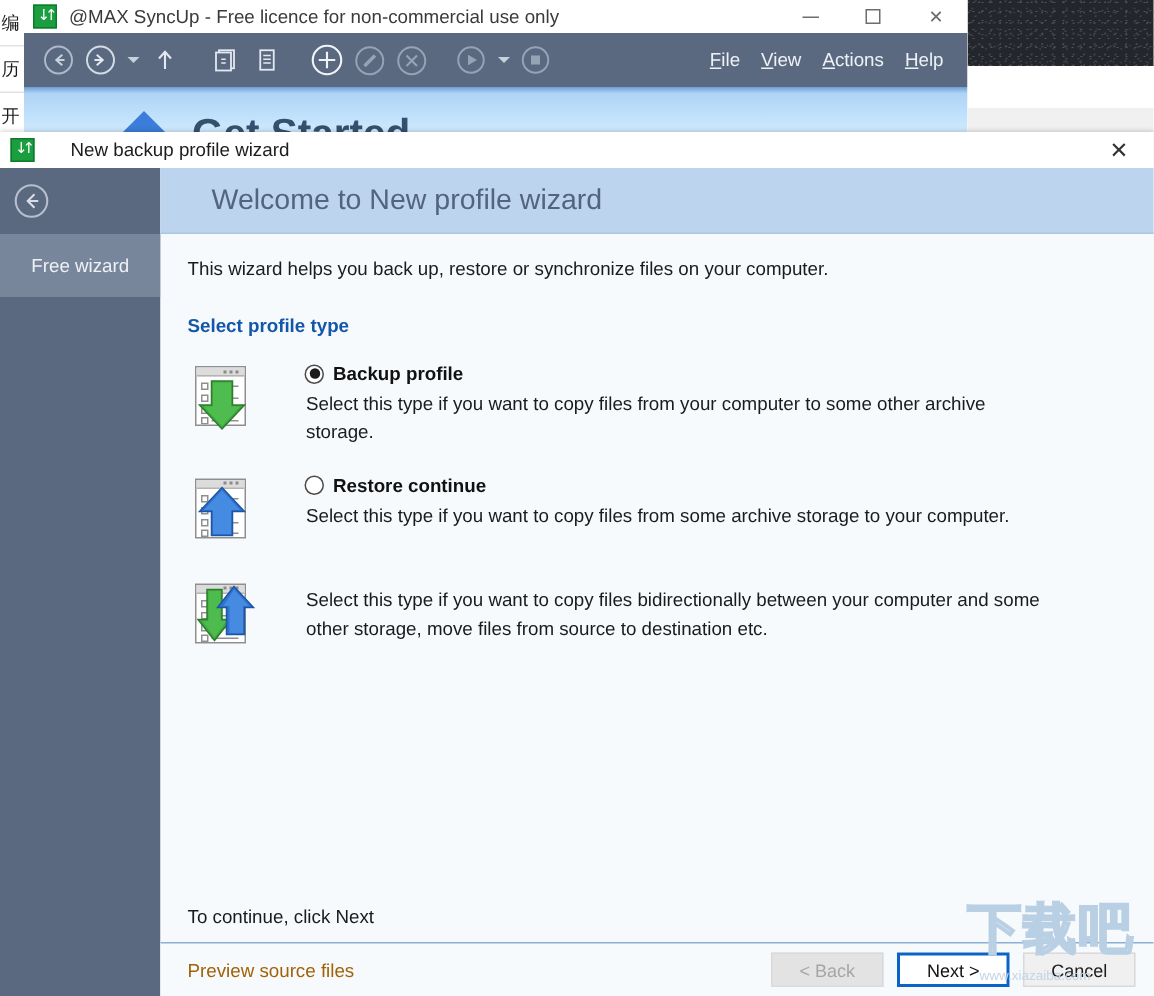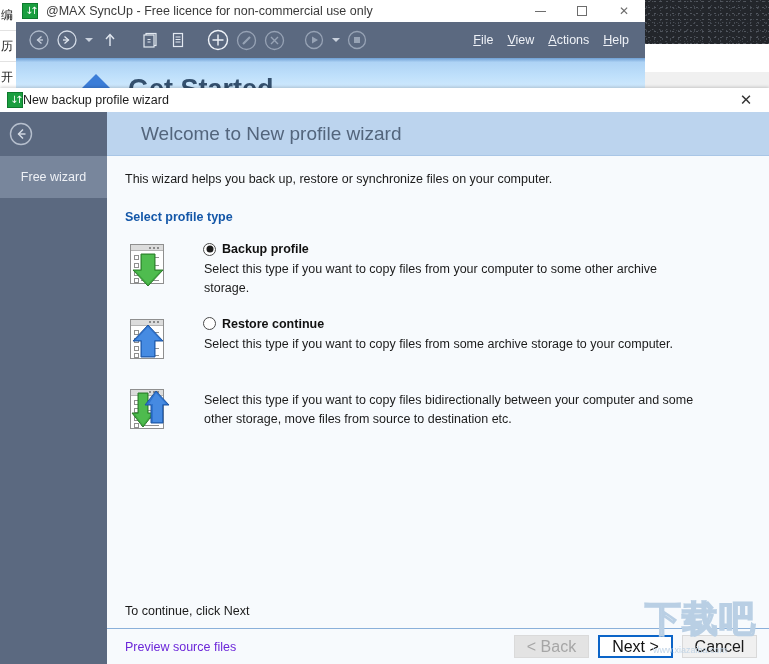--- a/index.html
+++ b/index.html
@@ -220,21 +220,21 @@
     box-shadow: 0 -1px 3px rgba(0,0,0,0.18);
   }
   .dlg-titlebar {
     height: 24px;
     background: #ffffff;
     display: flex;
     align-items: center;
     padding-left: 7px;
   }
   .dlg-title-text {
-    margin-left: 0;
+    margin-left: 24px;
     font-size: 12.5px;
     color: #1c1c1c;
     white-space: nowrap;
   }
   .dlg-close {
     margin-left: auto;
     width: 46px;
     height: 24px;
     display: flex;
     align-items: center;
@@ -434,33 +434,33 @@
     height: 36px;
     border-top: 1px solid #8ab0da;
     background: #f7fafd;
     display: flex;
     align-items: center;
     padding: 0 12px 0 18px;
     box-sizing: border-box;
   }
   .footer-link {
     font-size: 12.5px;
-    color: #6d28d9;
+    color: #a16207;
     white-space: nowrap;
   }
   .footer-btns {
     margin-left: auto;
     display: flex;
     align-items: center;
     gap: 9px;
   }
   .btn {
     width: 75px;
     height: 23px;
-    font-size: 16px;
+    font-size: 12px;
     font-family: "Liberation Sans", sans-serif;
     display: flex;
     align-items: center;
     justify-content: center;
     box-sizing: border-box;
     background: #e1e1e1;
     border: 1px solid #cfcfcf;
     color: #1b1b1b;
   }
   .btn.disabled {

